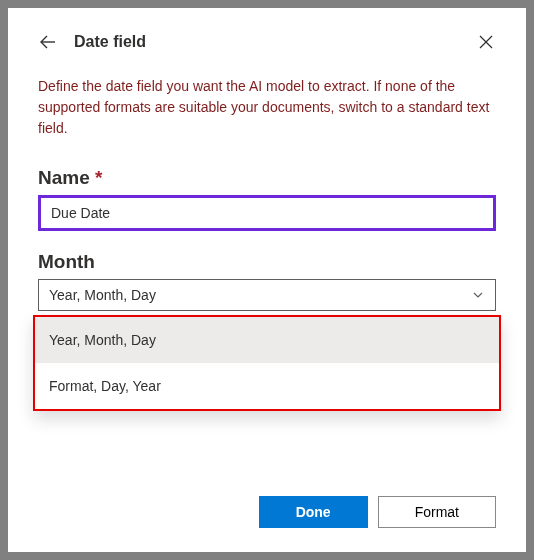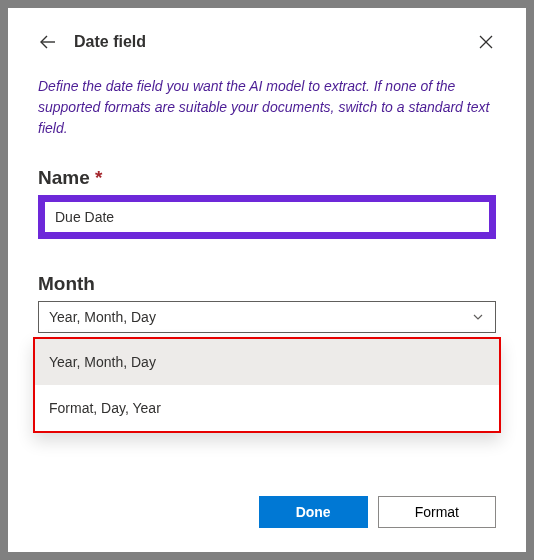--- a/index.html
+++ b/index.html
@@ -45,44 +45,43 @@
       width: 20px;
       height: 20px;
       cursor: pointer;
       display: flex;
       align-items: center;
       justify-content: center;
       margin-left: auto;
     }
     .description {
       font-size: 14px;
-      color: #4c1d95;
+      color: #7f1d1d;
       line-height: 1.5;
       margin-bottom: 28px;
-      font-style: italic;
     }
     .field-label {
       font-size: 19px;
       font-weight: 600;
       color: #323130;
       margin-bottom: 6px;
       display: block;
     }
     .required {
       color: #a4262c;
     }
     .text-input {
       width: 100%;
       padding: 7px 10px;
       font-size: 14px;
-      border: 7px solid #6d28d9;
+      border: 3px solid #6d28d9;
       background: #fff;
       font-family: inherit;
       color: #323130;
-      margin-bottom: 34px;
+      margin-bottom: 20px;
     }
     .select-wrapper {
       position: relative;
     }
     .select-display {
       width: 100%;
       padding: 7px 10px;
       font-size: 14px;
       border: 1px solid #605e5c;
       background: #fff;

